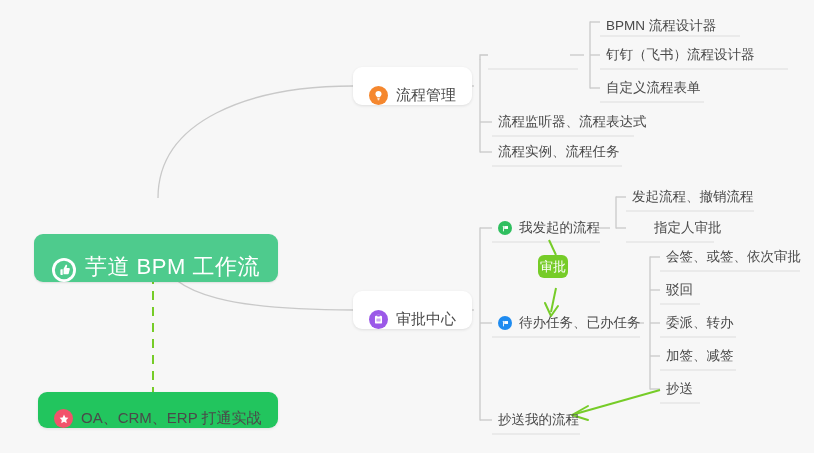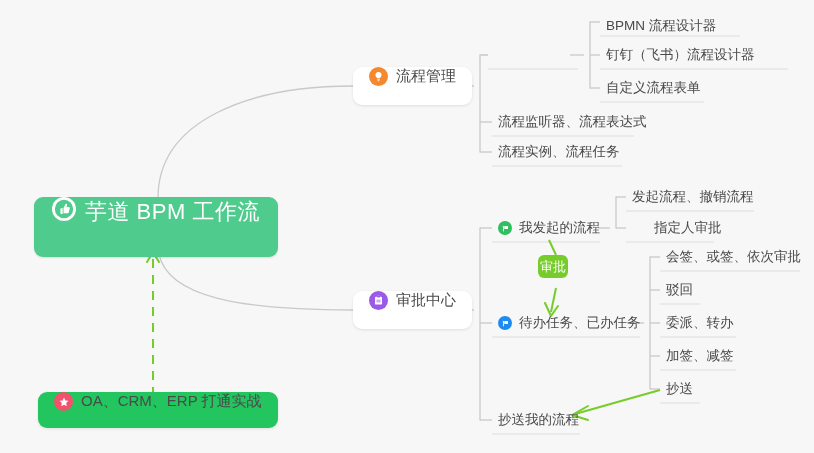--- a/index.html
+++ b/index.html
@@ -10,35 +10,36 @@
     overflow:hidden;
     position:relative;
   }
   #canvas{position:absolute;left:0;top:0;width:814px;height:453px;}
   svg.links{position:absolute;left:0;top:0;width:814px;height:453px;pointer-events:none;}
 
   
   .node{
     position:absolute;
     display:flex;
-    align-items:flex-start;
+    align-items:flex-end;
     white-space:nowrap;
     box-sizing:border-box;
   }
 
   
   .root{
     background:#4ECB8D;
     border-radius:9px;
     padding:0 18px;
-    height:60px;
+    height:48px;
     color:#ffffff;
     font-size:22px;
     letter-spacing:.5px;
     box-shadow:0 1px 2px rgba(0,0,0,.10);
+    margin-top:37px;
   }
   .root .label{margin-left:9px;font-weight:400;}
 
   
   .pill{
     background:#ffffff;
     border-radius:9px;
     height:38px;
     padding:0 16px;
     font-size:15px;

